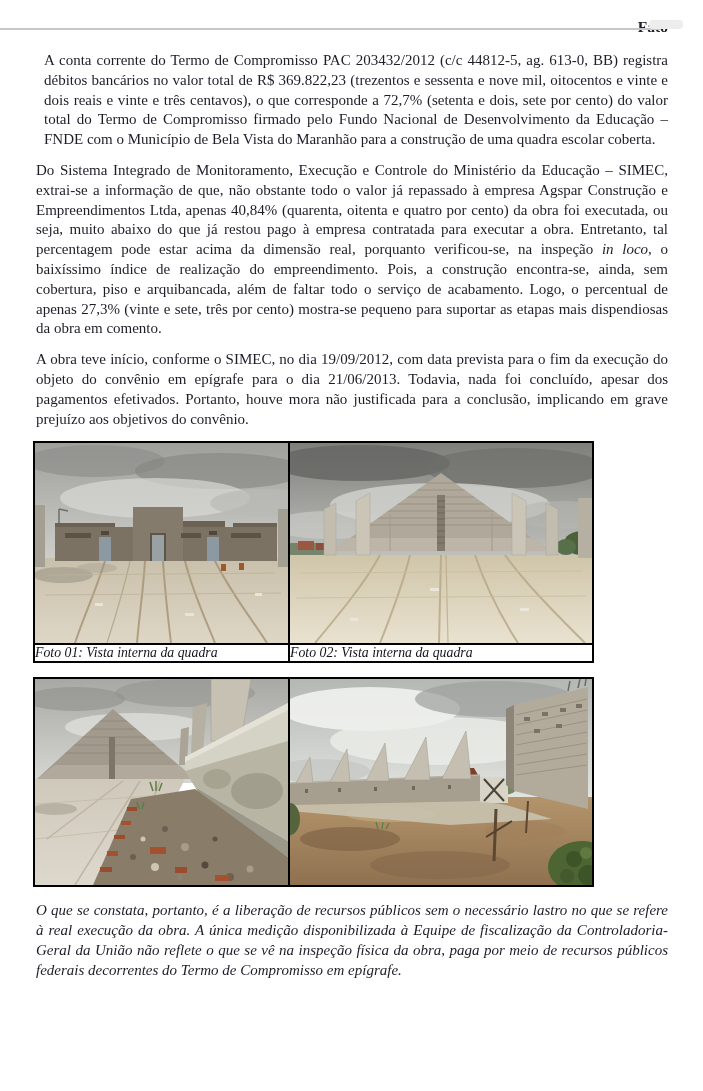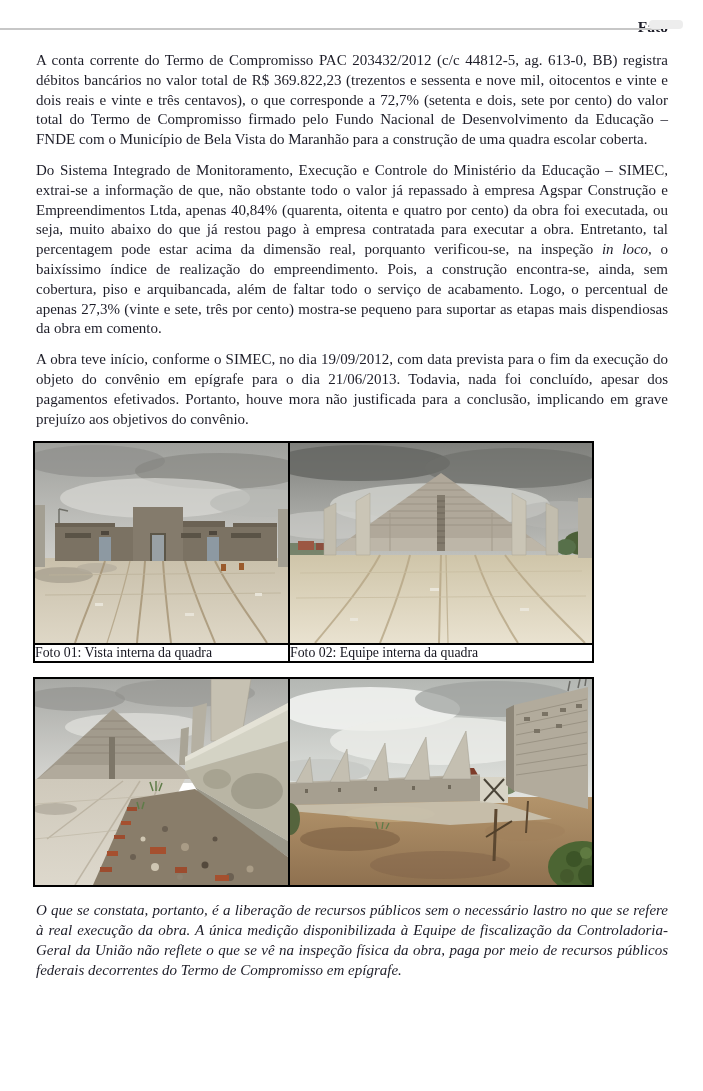--- a/index.html
+++ b/index.html
@@ -7,27 +7,27 @@
   .page {
     position:relative; width:703px; height:1091px; box-sizing:border-box;
     padding:0 35px 0 36px;
     font-family:"Liberation Serif","DejaVu Serif",serif;
     font-size:15px; line-height:19.8px; color:#1d1d28; text-align:justify;
   }
   .top-rule { position:absolute; top:11px; left:0; width:661px; height:2px; background:#c7c7c7; }
   .top-artifact { position:absolute; top:3px; left:649px; width:34px; height:9px; border-radius:4px; background:#ededed; }
   h1.fato { font-size:15.5px; line-height:20px; font-weight:bold; margin:17px 0 0 0; text-align:right; }
   p { margin:11px 0 0 0; }
-  p.first { margin-top:14px; }
+  p.first { margin-top:14px;margin-left:8px; }
   p.closing { margin-top:14px;font-style:italic; }
   em.inloco { font-style:italic; }
   table.photo-table { border-collapse:collapse; margin:12px 0 0 -3px; }
   table.photo-table.second { margin-top:14px; }
   table.photo-table td { border:2px solid #000000; padding:0; vertical-align:top; }
-  td.cap { font-size:13.8px; line-height:16px; padding:1px 3px 3px 4px; text-align:left; color:#14141e; }
+  td.cap { font-size:13.8px; line-height:16px; padding:1px 3px 3px 4px; text-align:left; color:#14141e;font-style:italic; }
   svg.ph { display:block; }
 </style>
 </head>
 <body>
 
 <div class="page">
   <div class="top-rule"></div>
   <div class="top-artifact"></div>
 
   <h1 class="fato">Fato</h1>
@@ -133,21 +133,21 @@
           <path d="M156,112 L158,200" stroke="#b5a584" stroke-width="1.2" fill="none" opacity="0.7"></path>
           <path d="M10,130 L292,128 M6,155 L296,153" stroke="#c8bda1" stroke-width="1" opacity="0.8"></path>
           <rect x="140" y="145" width="9" height="3" fill="#eae6da"></rect>
           <rect x="230" y="165" width="9" height="3" fill="#eae6da"></rect>
           <rect x="60" y="175" width="8" height="3" fill="#eae6da"></rect>
         </svg>
       </td>
     </tr>
     <tr>
       <td class="cap">Foto 01: Vista interna da quadra</td>
-      <td class="cap">Foto 02: Equipe interna da quadra</td>
+      <td class="cap">Foto 02: Vista interna da quadra</td>
     </tr>
   </tbody>
     </table>
 
   <table class="photo-table second">
     <tbody>
         <tr>
       <td>
         <svg class="ph" width="253" height="206" viewBox="0 0 253 206" preserveAspectRatio="none">
           <defs>

